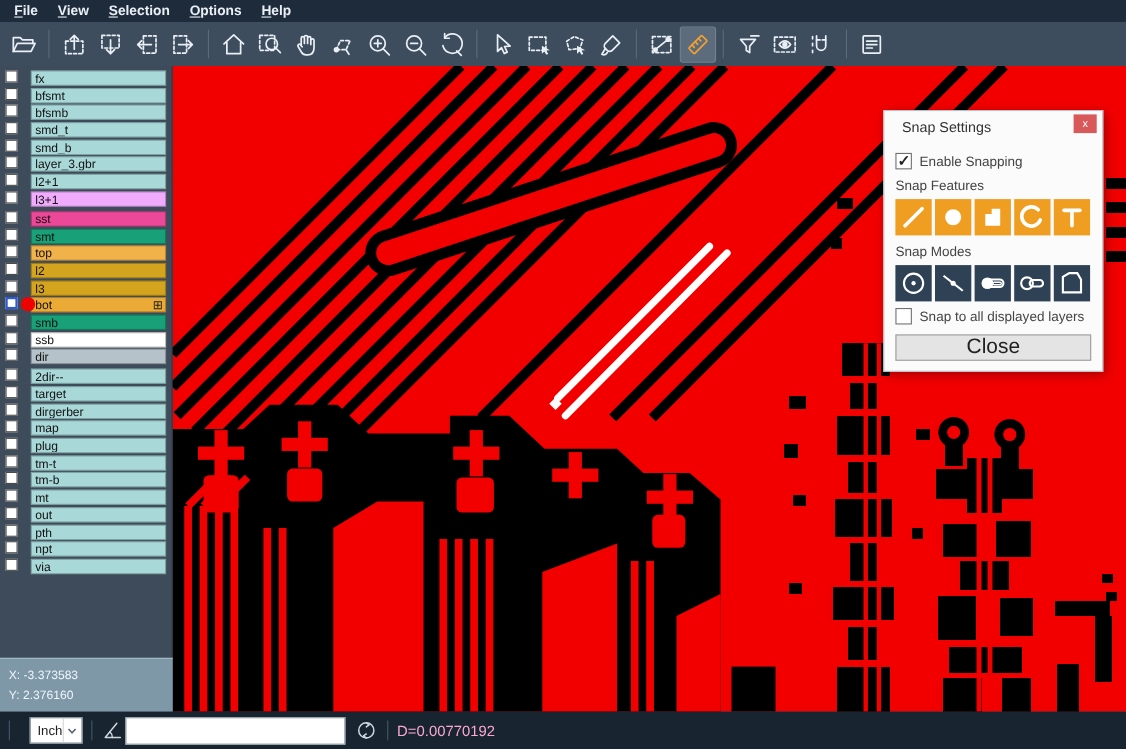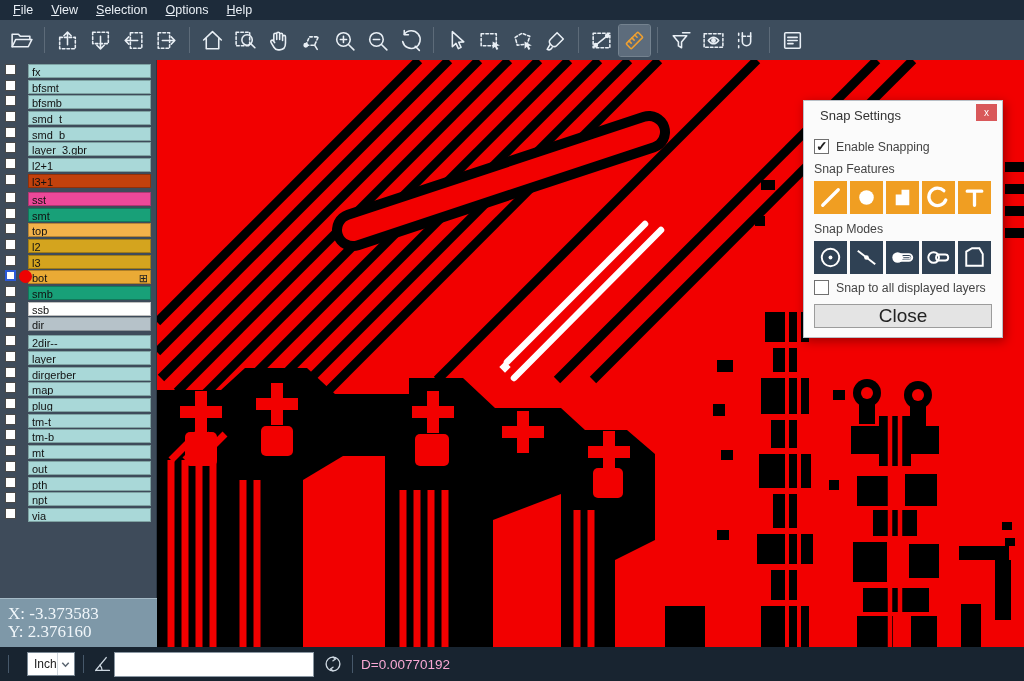--- a/index.html
+++ b/index.html
@@ -2,21 +2,21 @@
 <html><head>
 <meta charset="utf-8">
 <style>
   * { margin:0; padding:0; box-sizing:border-box; }
   html,body { width:1024px; height:681px; overflow:hidden; background:#10161d;
     font-family:"Liberation Sans", sans-serif; }
   #app { position:relative; width:1024px; height:681px; background:#3e4b5a; }
 
   
   #menubar { position:absolute; left:0; top:0; width:1024px; height:20px;
-    background:#1d2b3a; display:flex; align-items:center; padding-left:4px; }
+    background:#1d2b3a; display:flex; align-items:center; padding-left:4px;font-weight:bold; }
   .menu-item { color:#e9eff5; font-size:12.5px; padding:0 9px; line-height:20px; cursor:default; }
   .menu-item u { text-decoration:underline; }
 
   
   #toolbar { position:absolute; left:0; top:20px; width:1024px; height:40px;
     background:#3d4d5d; display:flex; align-items:center; padding-left:5px; }
   .tb-btn { width:31px; height:31px; margin:0 1px; display:flex; align-items:center;
     justify-content:center; border-radius:2px; }
   .tb-btn svg { width:25px; height:25px; stroke:#e9eff5; fill:none;
     stroke-width:1.5; stroke-linecap:round; stroke-linejoin:round; }
@@ -47,21 +47,21 @@
     border-radius:50%; background:#ee0202; z-index:2; }
   .bar { margin-left:12px; flex:1; height:14px; font-size:11px; line-height:14px;
     color:#111; padding-left:3px; border:1px solid rgba(0,0,0,.25);
     white-space:nowrap; overflow:hidden; display:flex; }
   .bar .txt { flex:1; }
   .bar .grid { font-size:11px; color:#222; padding-right:2px; }
 
   
   #coords { position:absolute; left:0; top:598px; width:157px; height:49px;
     background:#7e98a8; border-top:1px solid #a5bac6; padding:6px 0 0 8px; }
-  #coords div { color:#f0f6fa; font-size:17px; line-height:18px;font-family:Liberation Serif, serif; }
+  #coords div { color:#f0f6fa; font-size:11px; line-height:18px; }
 
   
   #statusbar { position:absolute; left:0; top:647px; width:1024px; height:34px;
     background:#182430; display:flex; align-items:center; }
   .sb-sep { width:1px; height:18px; background:#46586a; margin:0 8px; }
   #unit-select { width:48px; height:24px; margin-left:10px; flex:none; }
   .sb-icon { width:22px; height:22px; flex:none; }
   .sb-icon svg { width:22px; height:22px; stroke:#cdd7e0; fill:none; stroke-width:1.5;
     stroke-linecap:round; stroke-linejoin:round; }
   #measure-input { width:200px; height:25px; border:1px solid #8a97a2; background:#fff;
@@ -303,21 +303,21 @@
           <div class="layer-row">
        <span class="cb"></span>
 
        <span class="bar" style="background:#a9d8d8">
          <span class="txt">l2+1</span>
        </span>
      </div>
           <div class="layer-row">
        <span class="cb"></span>
 
-       <span class="bar" style="background:#c2410c">
+       <span class="bar" style="background:#f0abfc">
          <span class="txt">l3+1</span>
        </span>
      </div>
         </div>
         <div class="layer-group">
           <div class="layer-row">
        <span class="cb"></span>
 
        <span class="bar" style="background:#ec4899">
          <span class="txt">sst</span>
@@ -386,21 +386,21 @@
        <span class="cb"></span>
 
        <span class="bar" style="background:#a9d8d8">
          <span class="txt">2dir--</span>
        </span>
      </div>
           <div class="layer-row">
        <span class="cb"></span>
 
        <span class="bar" style="background:#a9d8d8">
-         <span class="txt">layer</span>
+         <span class="txt">target</span>
        </span>
      </div>
           <div class="layer-row">
        <span class="cb"></span>
 
        <span class="bar" style="background:#a9d8d8">
          <span class="txt">dirgerber</span>
        </span>
      </div>
           <div class="layer-row">

